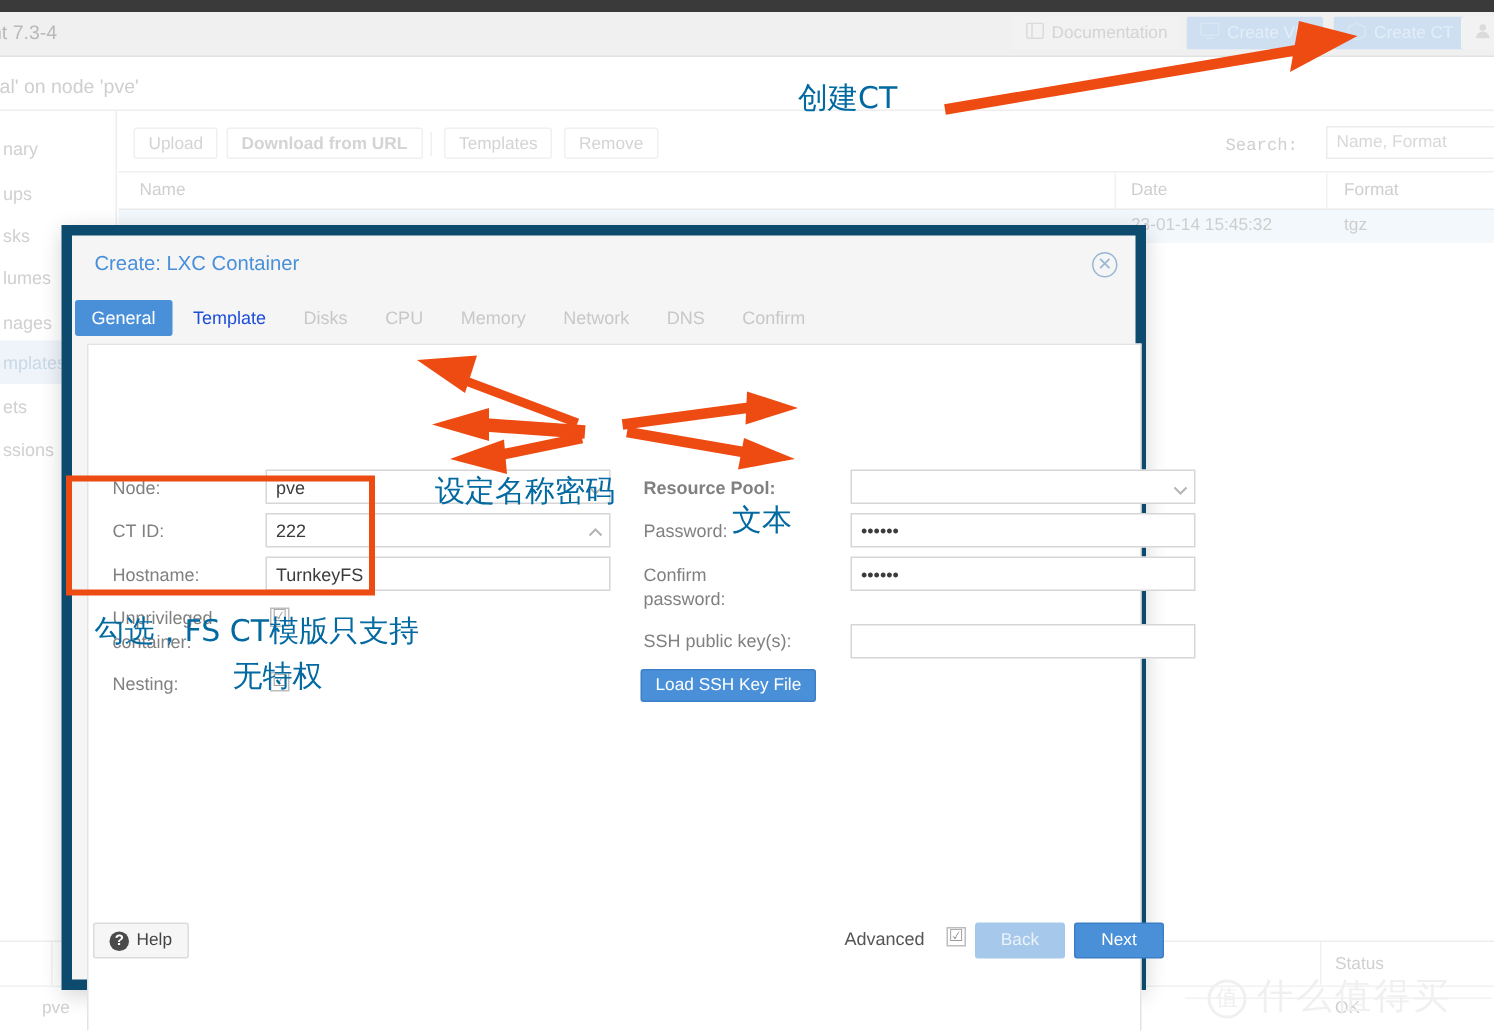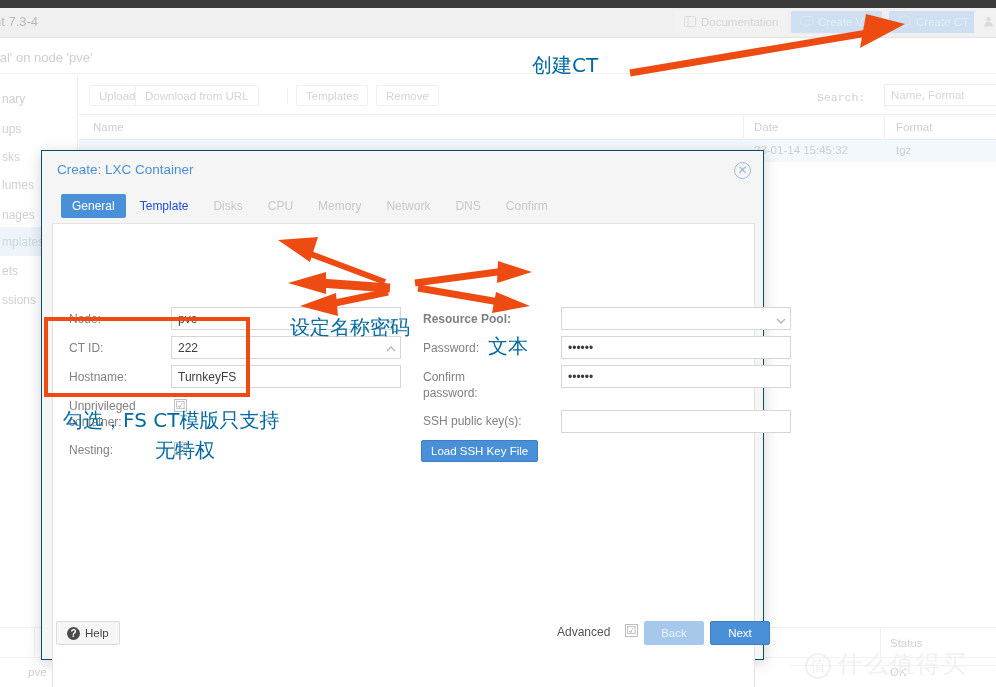--- a/index.html
+++ b/index.html
@@ -138,36 +138,36 @@
     color:#f0f0f0; font-size:15px; line-height:22px; text-align:center;
   }
   .wm-line {
     position:absolute; left:790px; top:665px; width:205px; height:1px; background:#f2f2f2;
   }
 
   
   #dialog {
     position:absolute; left:41px; top:150px; width:723px; height:510px;
     background:#f5f5f5;
-    border:1px solid #0c4a6e;
+    border:7px solid #0c4a6e;
     box-shadow: 0 3px 14px rgba(0,0,0,.18);
     padding-left: 12px;
   }
   .dlg-title {
     position:absolute; left:15px; top:11px;
     font-size:13.5px; color:#4a90d9;
   }
   .dlg-close {
     position:absolute; right:12px; top:11px;
     width:17px; height:17px; border:1px solid #9ab8d6; border-radius:50%;
     color:#9ab8d6; font-size:12px; line-height:15px; text-align:center;
     cursor:pointer;
   }
   .tabs {
-    position:absolute; left:19px; top:42px; height:26px;
+    position:absolute; left:2px; top:42px; height:26px;
     display:flex; align-items:center; gap:0px;
   }
   .tab {
     height:24px; padding:0 11px; display:flex; align-items:center;
     font-size:12px; color:#c8c8c8; border-radius:2px; white-space:nowrap;
     margin-right:3px;
   }
   .tab.active { background:#4a90d9; color:#ffffff; }
   .tab.strong { color:#1d4ed8; }
 
@@ -306,21 +306,21 @@
       <span>ets</span>
     </div>
   <div class="nav-item" style="top:285px;">
       <span>ssions</span>
     </div>
 
   <div class="toolbar">
     <div class="tbtn" style="left:10px;">
         <span>Upload</span>
       </div>
-    <div class="tbtn" style="left:56px;">
+    <div class="tbtn" style="left:72px;font-weight:bold;">
         <span>Download from URL</span>
       </div>
     <div class="tb-sep" style="left:208px;"></div>
     <div class="tbtn" style="left:217px;">
         <span>Templates</span>
       </div>
     <div class="tbtn" style="left:297px;">
         <span>Remove</span>
       </div>
     <div class="search-label" style="left:738px;">Search:</div>

